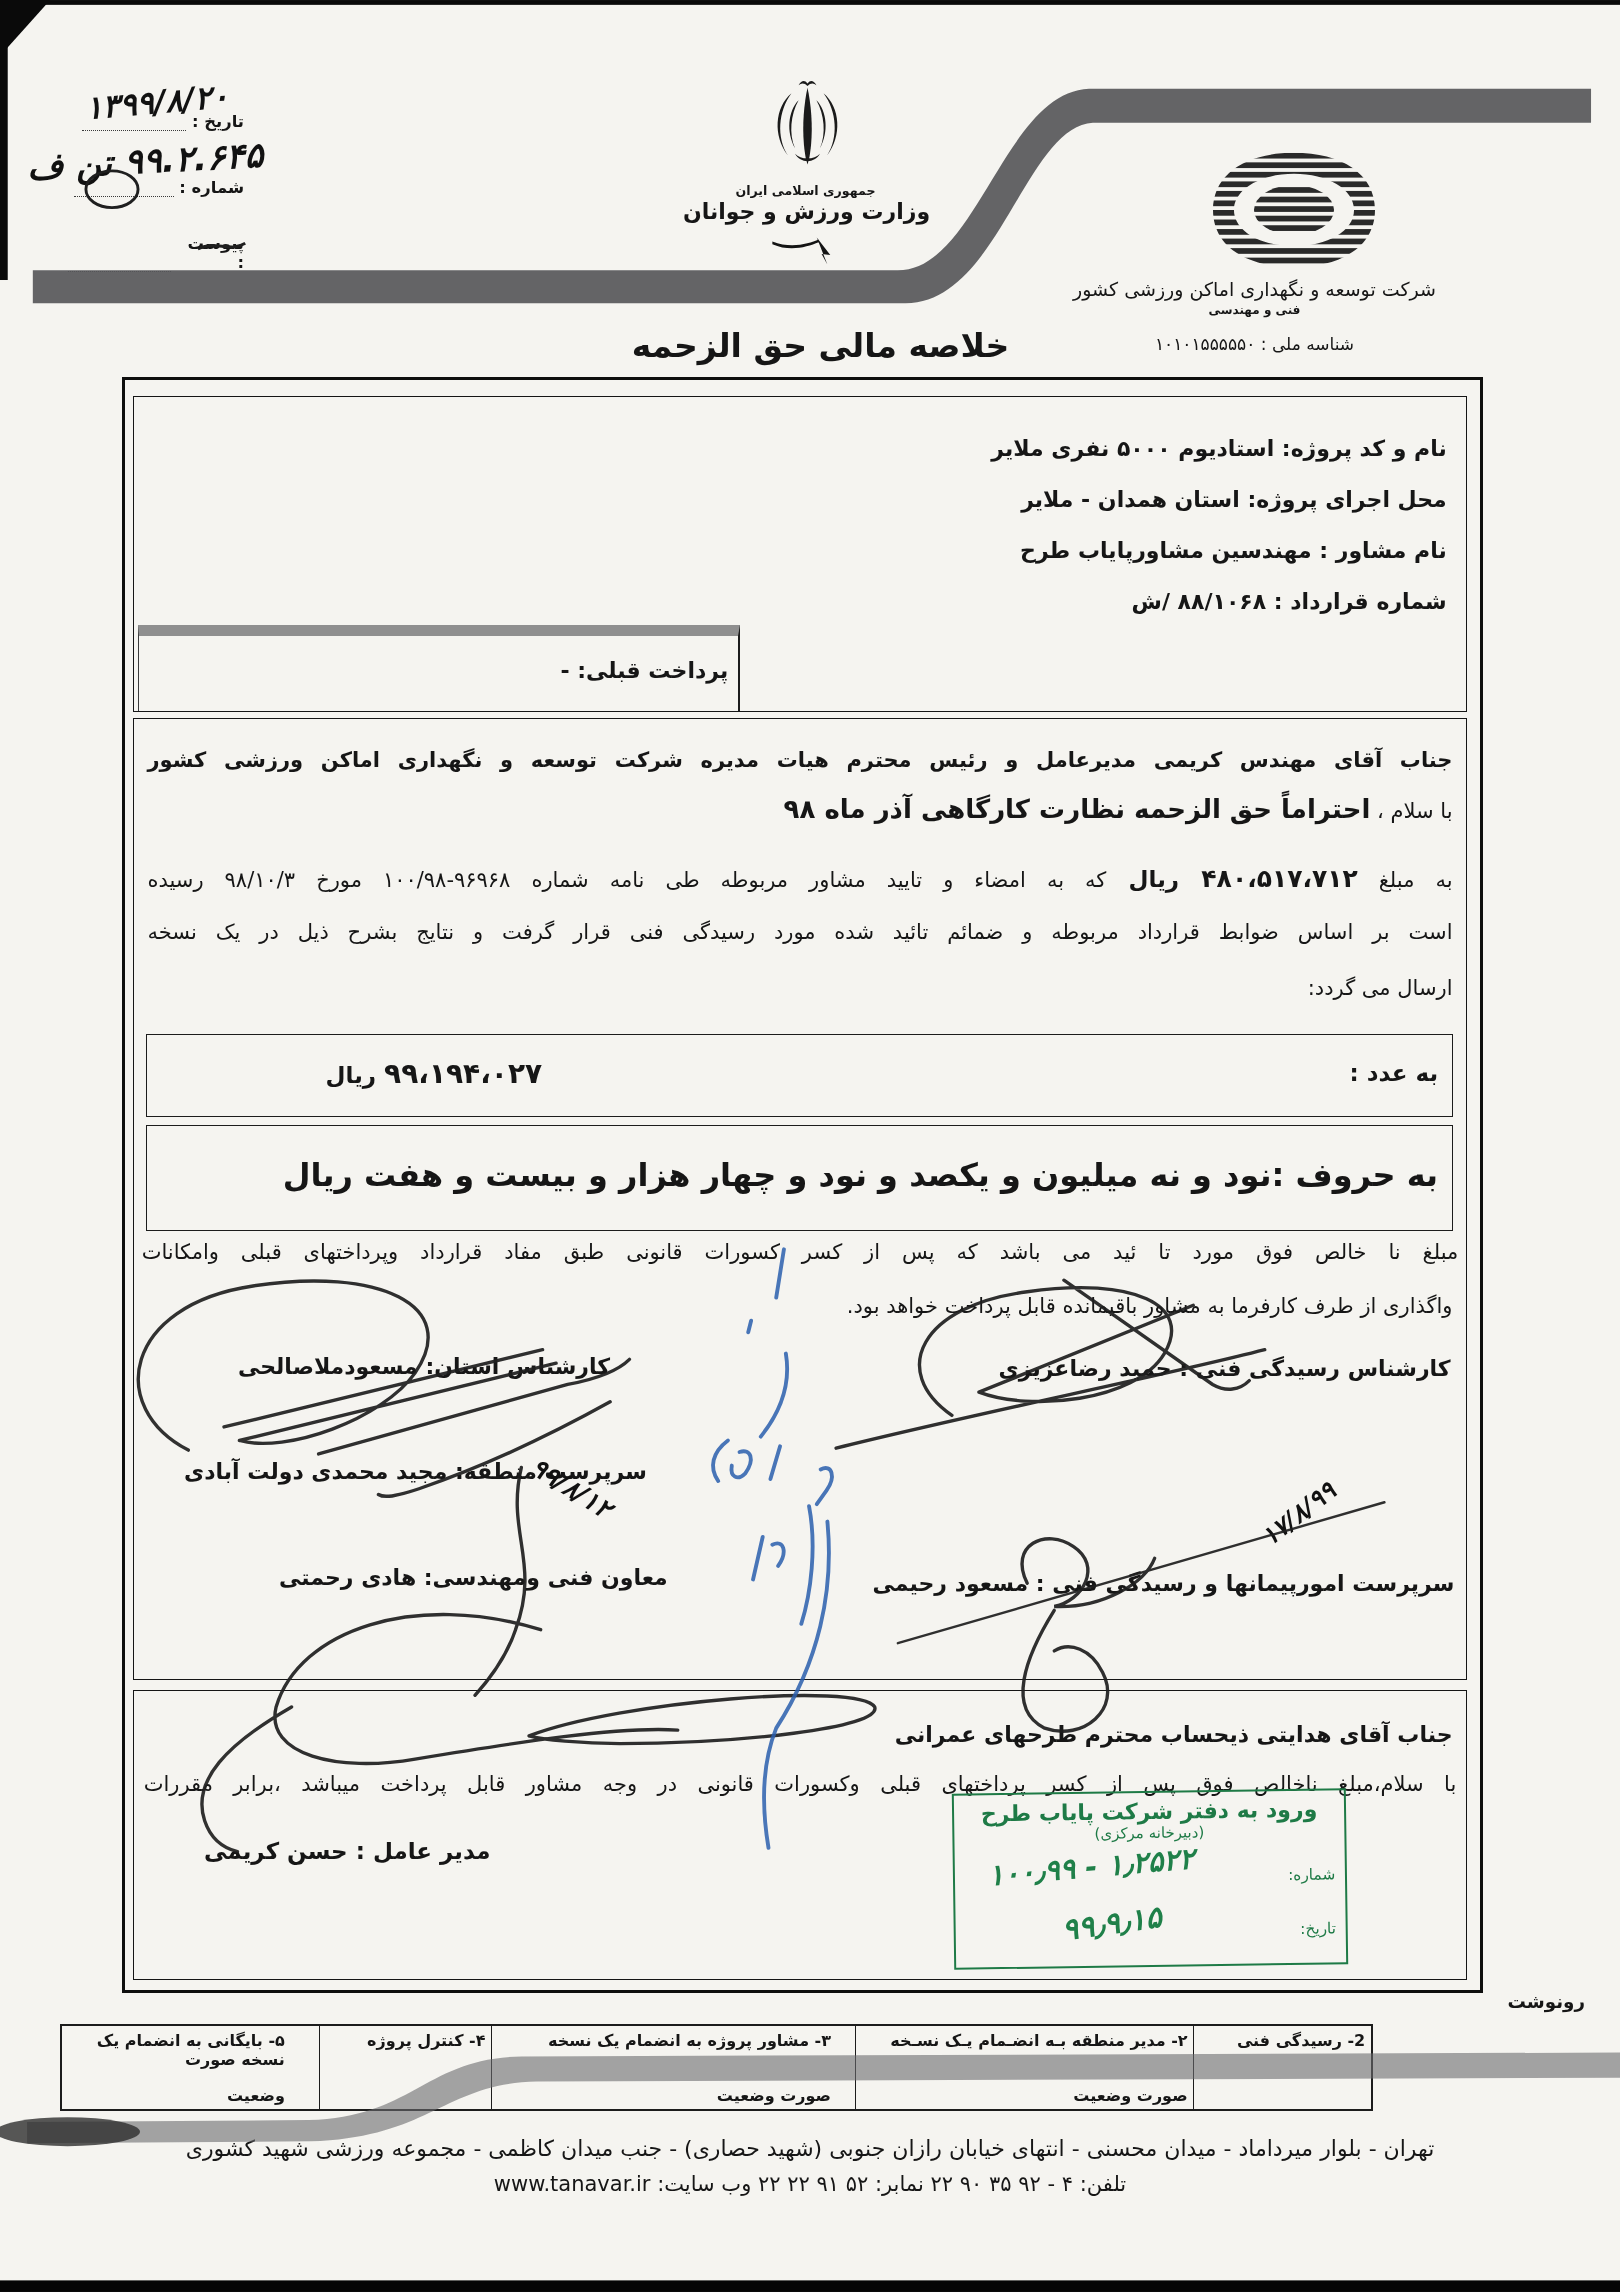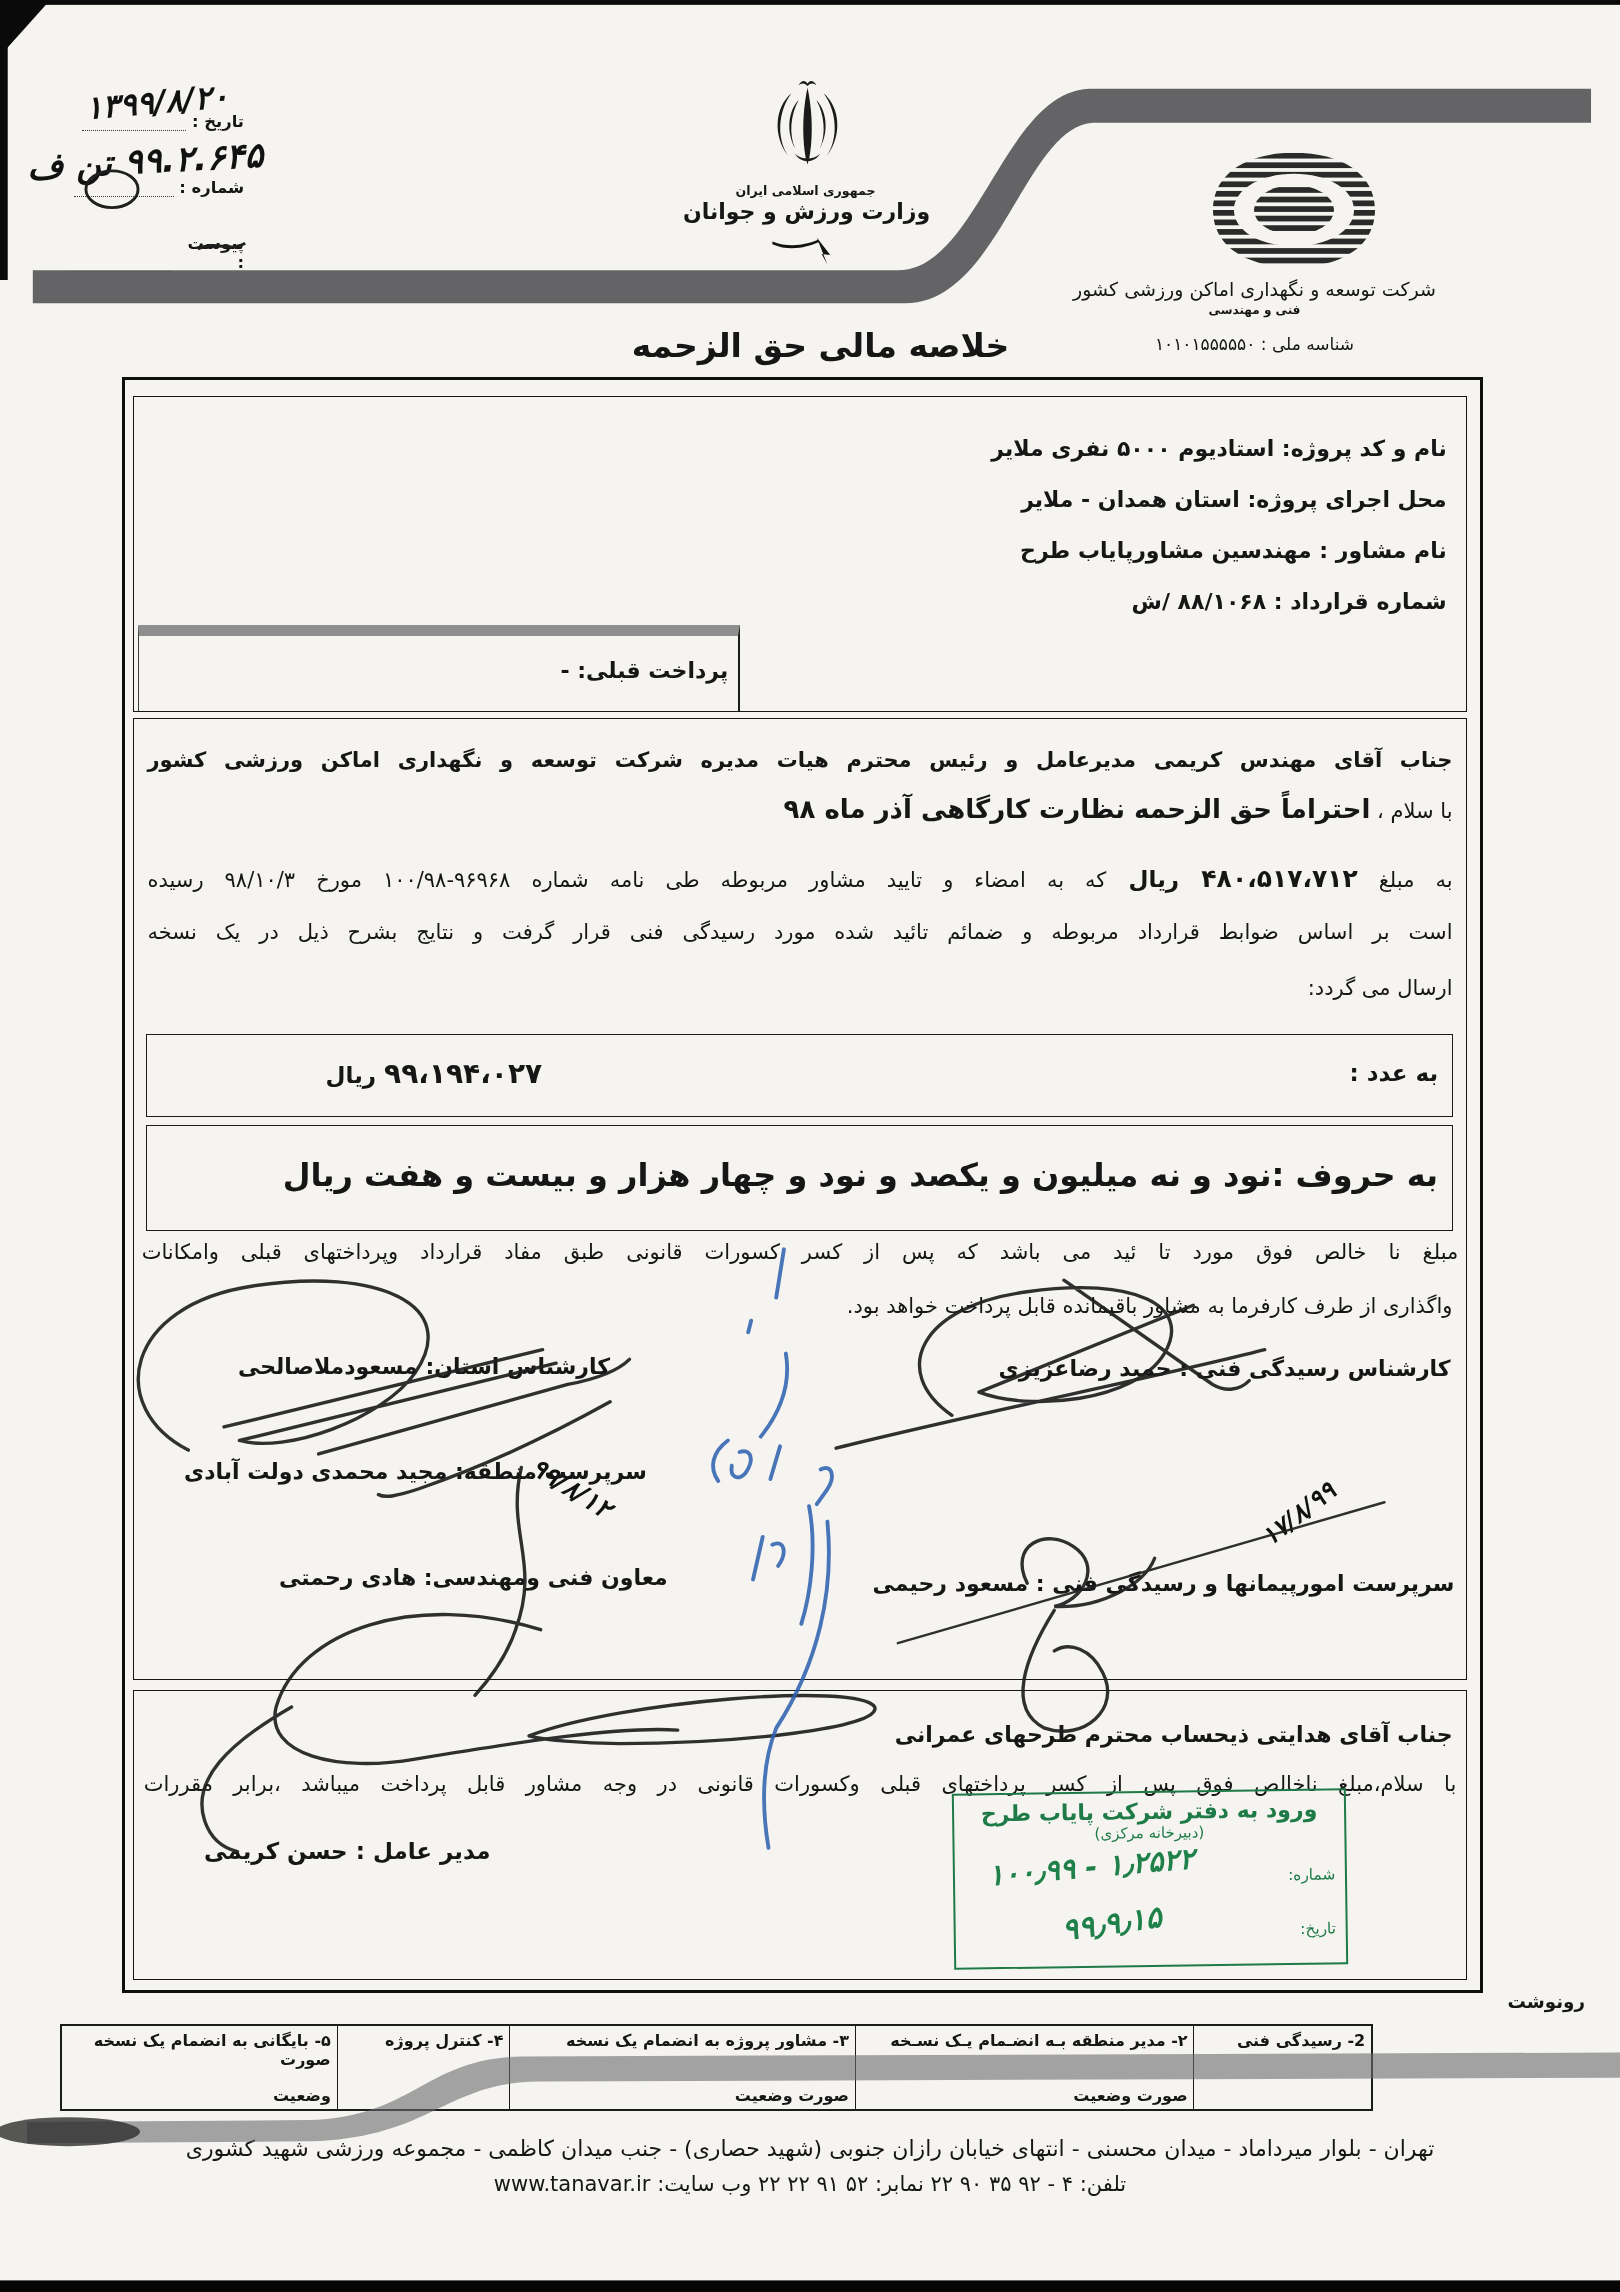--- a/index.html
+++ b/index.html
@@ -172,29 +172,29 @@
     </div>
   </div>
 
   <div class="abs nowrap" style="right:35px;top:1991px;font-size:18.3px;font-weight:600;">رونوشت</div>
 
   <div class="abs ftable" style="left:60px;top:2024px;width:1309px;height:83px;">
     <div class="fcell" style="width:165px;">
       <div>2- رسیدگی فنی</div>
       <div class="l2"></div>
     </div>
-    <div class="fcell" style="width:326px;">
+    <div class="fcell" style="width:326px;margin-left:18px;">
       <div>۲- مدیر منطقه بـه انضـمام یـک نسـخه</div>
       <div class="l2">صورت وضعیت</div>
     </div>
     <div class="fcell" style="width:333px;">
       <div>۳- مشاور پروژه به انضمام یک نسخه</div>
       <div class="l2">صورت وضعیت</div>
     </div>
-    <div class="fcell" style="width:160px;">
+    <div class="fcell" style="width:160px;margin-left:28px;">
       <div>۴- کنترل پروژه</div>
       <div class="l2"></div>
     </div>
     <div class="fcell">
       <div>۵- بایگانی به انضمام یک نسخه صورت</div>
       <div class="l2">وضعیت</div>
     </div>
   </div>
 
   <div class="abs nowrap" style="left:0;top:2136px;width:1620px;text-align:center;font-size:22px;">تهران - بلوار میرداماد - میدان محسنی - انتهای خیابان رازان جنوبی (شهید حصاری) - جنب میدان کاظمی - مجموعه ورزشی شهید کشوری</div>

